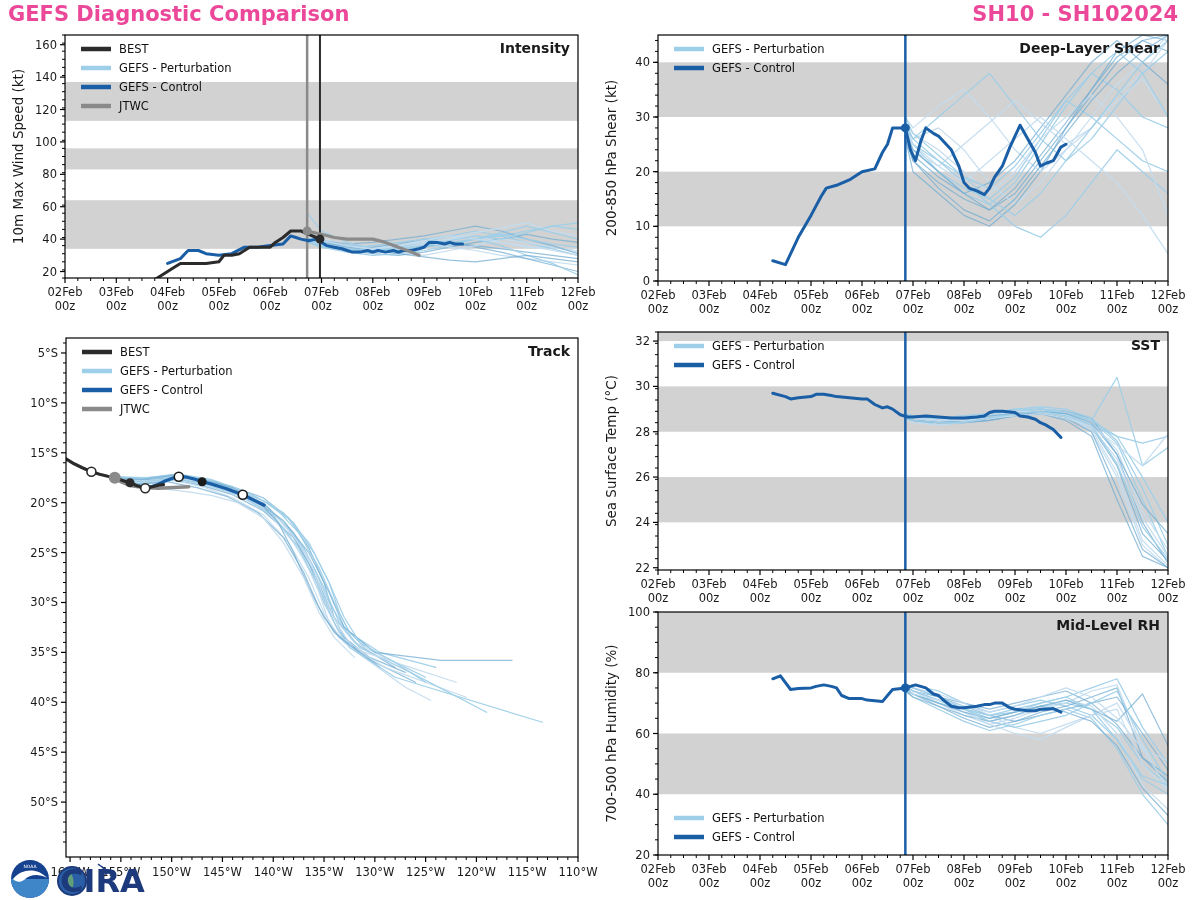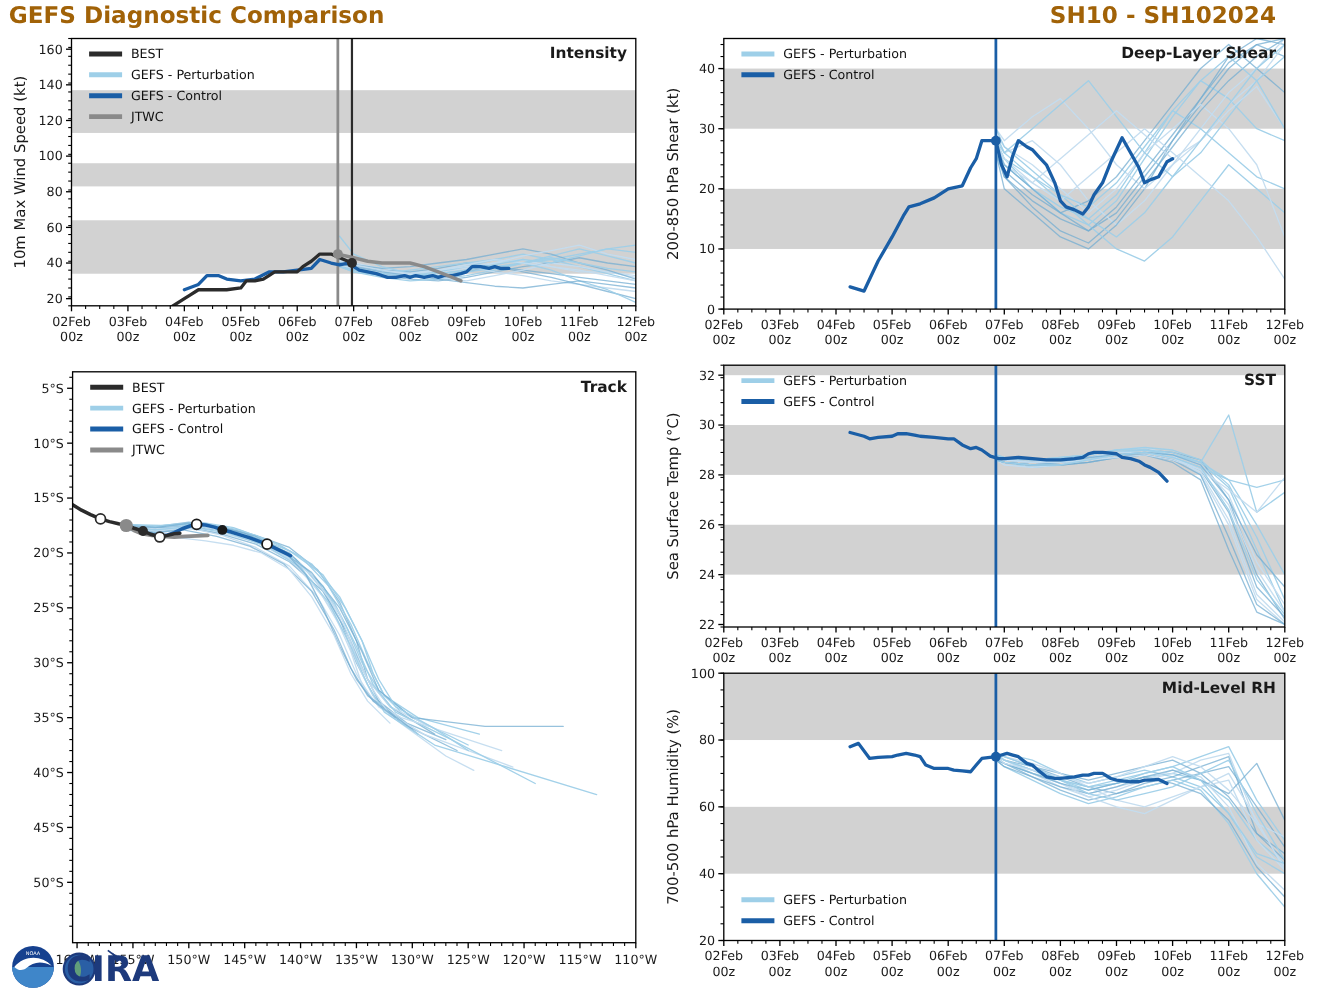--- a/index.html
+++ b/index.html
@@ -1,19 +1,19 @@
 <!DOCTYPE html>
 <html><head>
 <meta charset="utf-8">
 <style>
   html,body{margin:0;padding:0;background:#fff;}
   body{width:1200px;height:900px;position:relative;font-family:"DejaVu Sans",sans-serif;overflow:hidden;}
-  .hdr{position:absolute;top:2px;font-weight:bold;font-size:21px;color:#a16207;}
+  .hdr{position:absolute;top:2px;font-weight:bold;font-size:21px;color:#ec4899;}
   #main-title{left:8px;}
-  #storm-id{right:40px;}
+  #storm-id{right:22px;}
   #chart-svg{position:absolute;left:0;top:0;}
   #logos{position:absolute;left:10px;top:858px;width:280px;height:42px;}
 </style>
 </head>
 <body>
 
 <div id="main-title" class="hdr">GEFS Diagnostic Comparison</div>
 <div id="storm-id" class="hdr">SH10 - SH102024</div>
 
 <svg id="chart-svg" width="1200" height="900">

